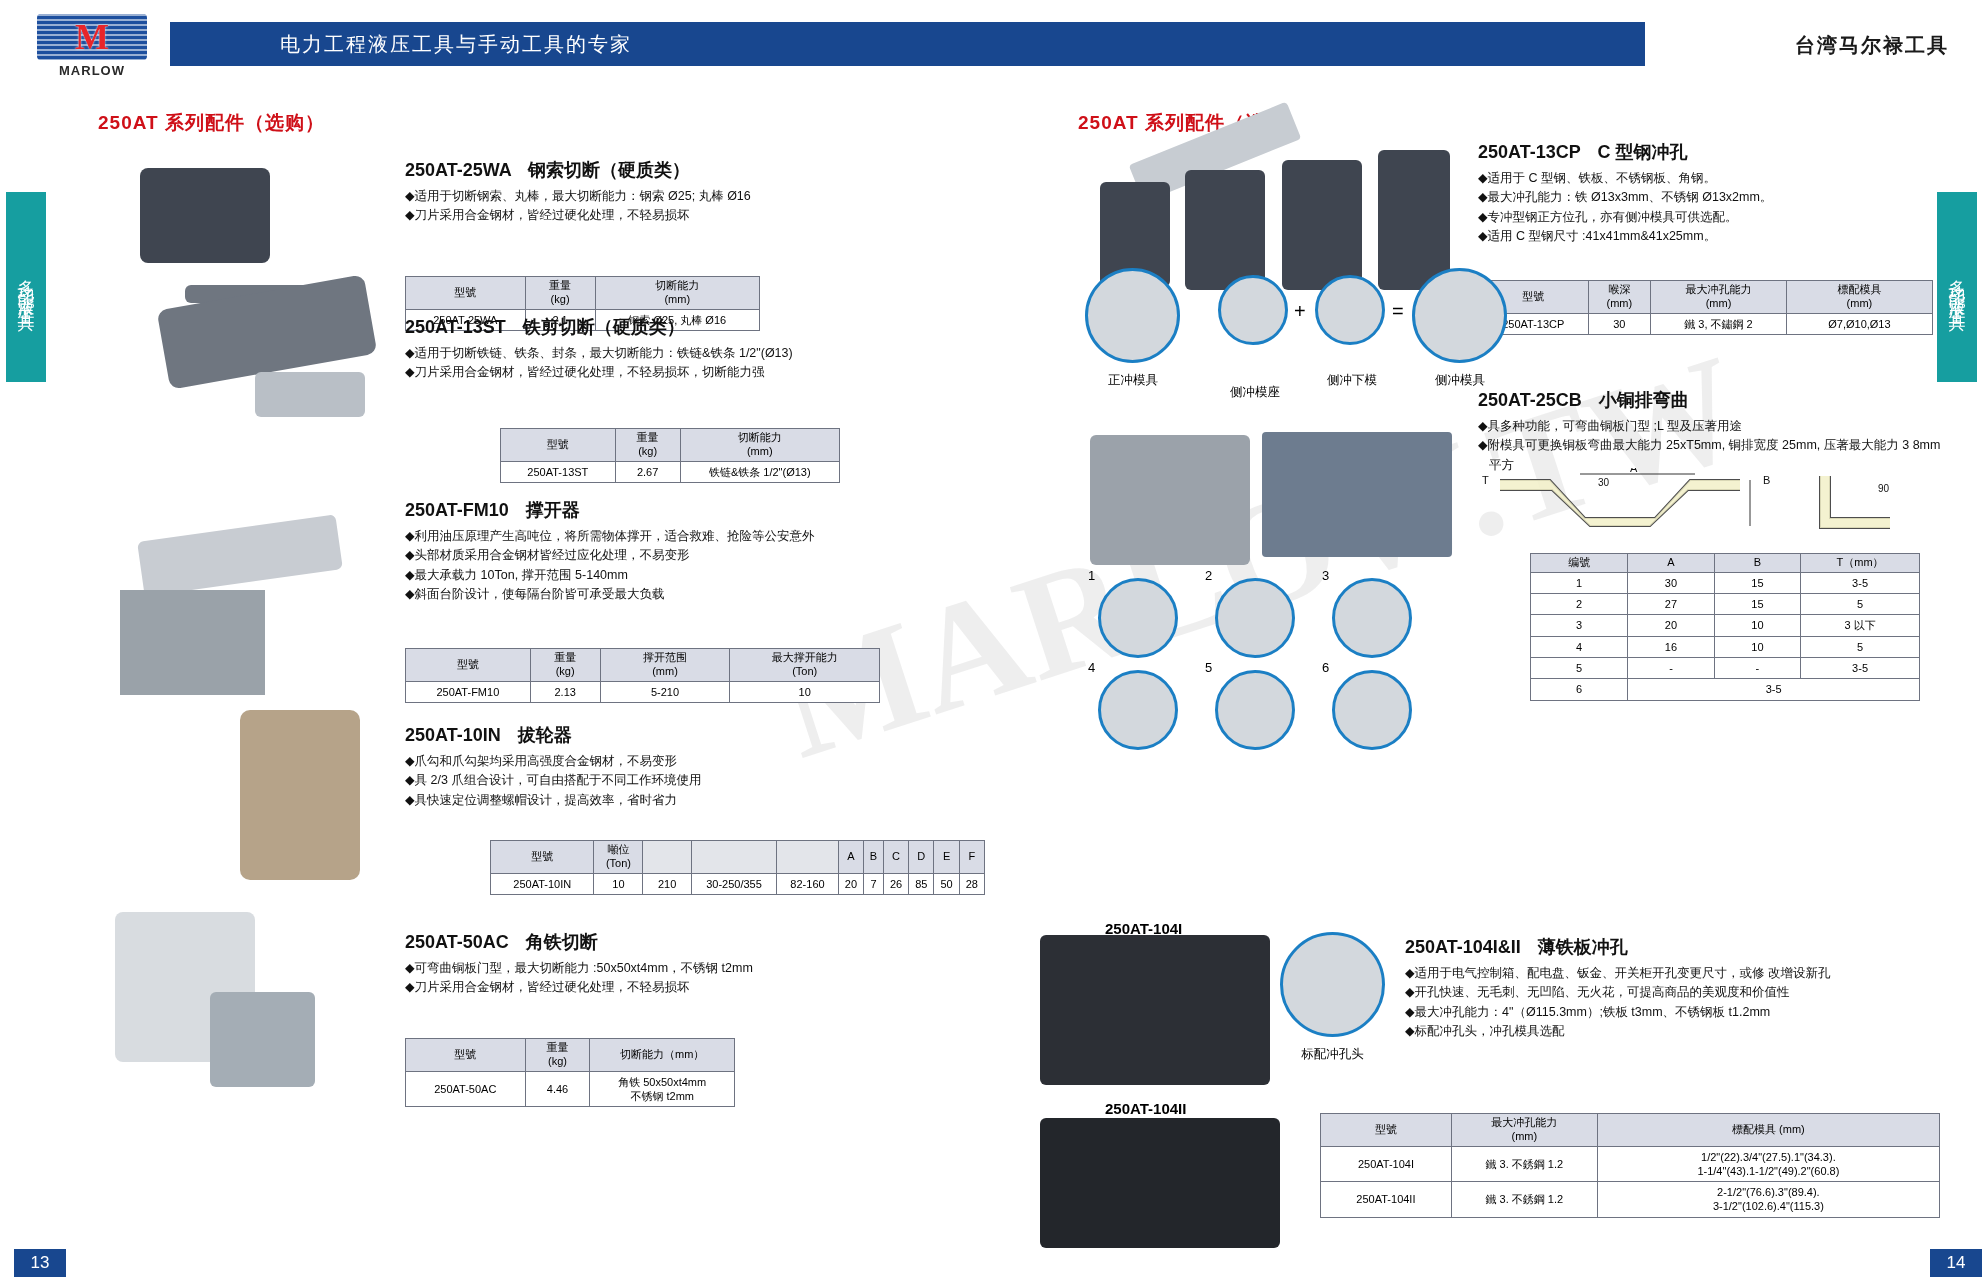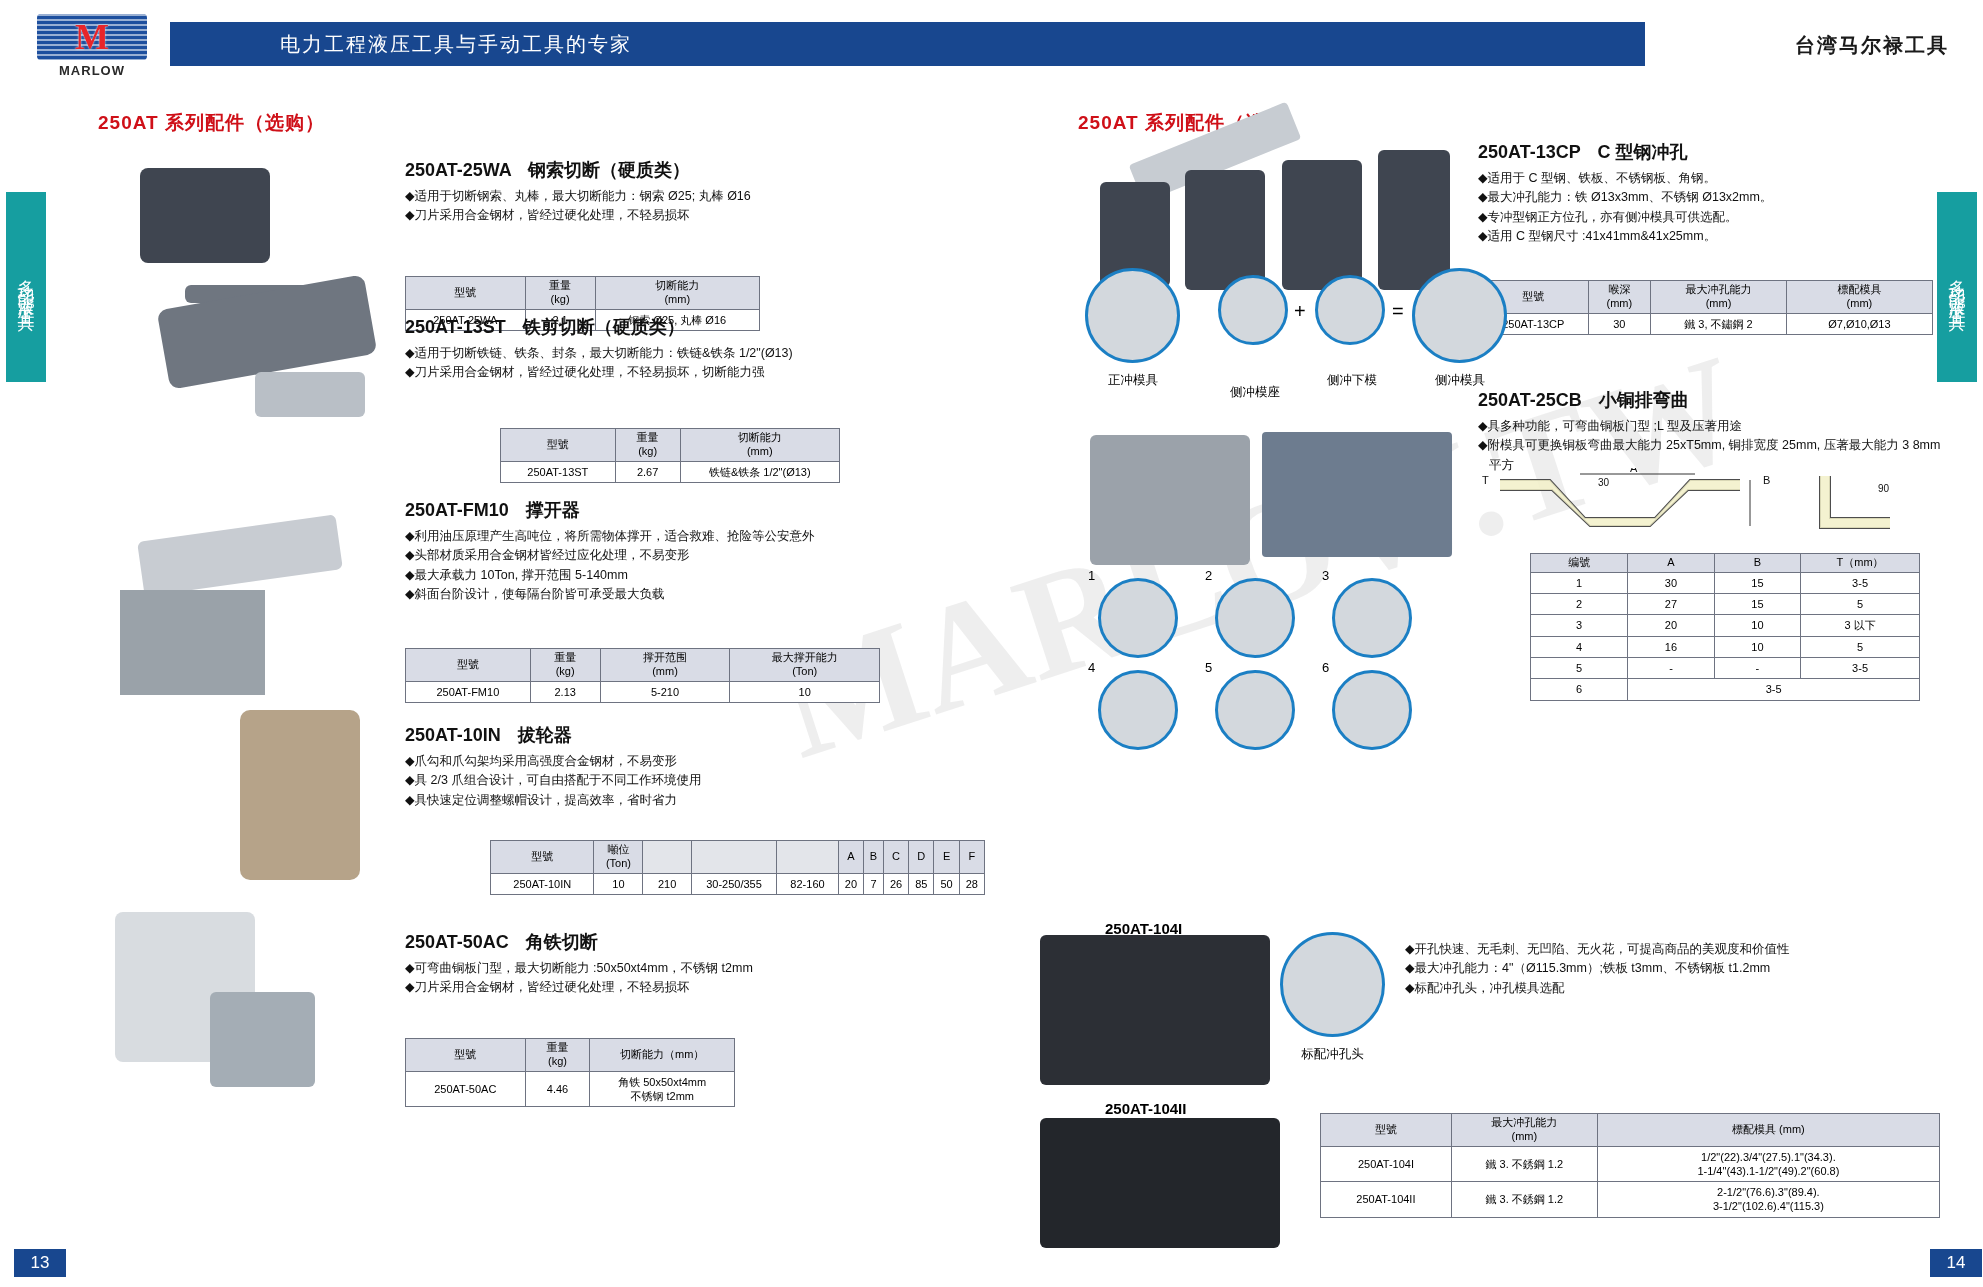--- a/index.html
+++ b/index.html
@@ -451,21 +451,26 @@
 
 <div class="abs" style="left:1105px; top:920px; font-size:15px; font-weight:bold;">250AT-104I</div>
 <div class="photo" style="left:1040px; top:935px; width:230px; height:150px; background:#2c2f35; border-radius:6px;"></div>
 <div class="circle-photo" style="left:1280px; top:932px; width:105px; height:105px;"></div>
 <div class="caption" style="left:1270px; top:1046px; width:125px;">标配冲孔头</div>
 
 <div class="abs" style="left:1105px; top:1100px; font-size:15px; font-weight:bold;">250AT-104II</div>
 <div class="photo" style="left:1040px; top:1118px; width:240px; height:130px; background:#23262b; border-radius:6px;"></div>
 
 <div class="abs" style="left:1405px; top:935px; width:540px;">
-  <div class="bullets">
+  <div class="prod-title">
+    <span class="model">250AT-104I&amp;II</span>
+    <span class="name">薄铁板冲孔</span>
+  </div>
+  <div class="bullets">
+    <div>◆适用于电气控制箱、配电盘、钣金、开关柜开孔变更尺寸，或修 改增设新孔</div>
     <div>◆开孔快速、无毛刺、无凹陷、无火花，可提高商品的美观度和价值性</div>
     <div>◆最大冲孔能力：4"（Ø115.3mm）;铁板 t3mm、不锈钢板 t1.2mm</div>
     <div>◆标配冲孔头，冲孔模具选配</div>
   </div>
 </div>
 
 <table class="spec" style="position:absolute; left:1320px; top:1105px; width:620px;">
   <tbody>
       <tr>
     <th style="width:130px;">型號</th>

